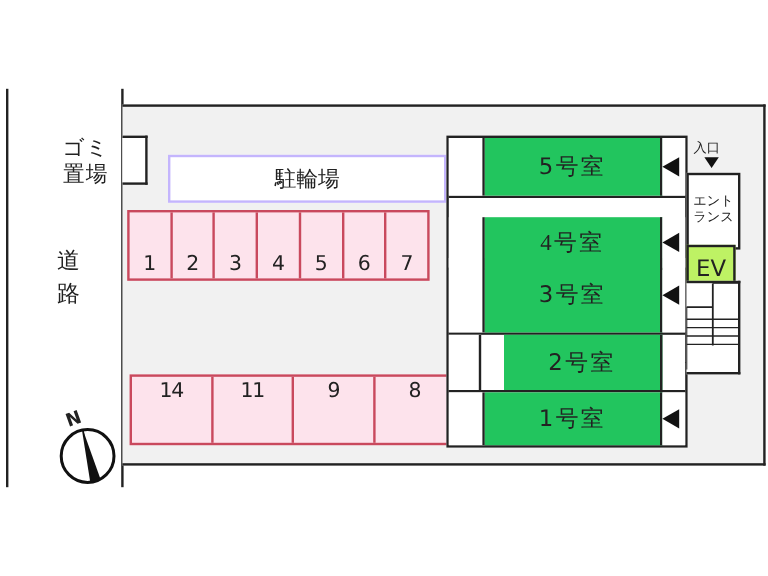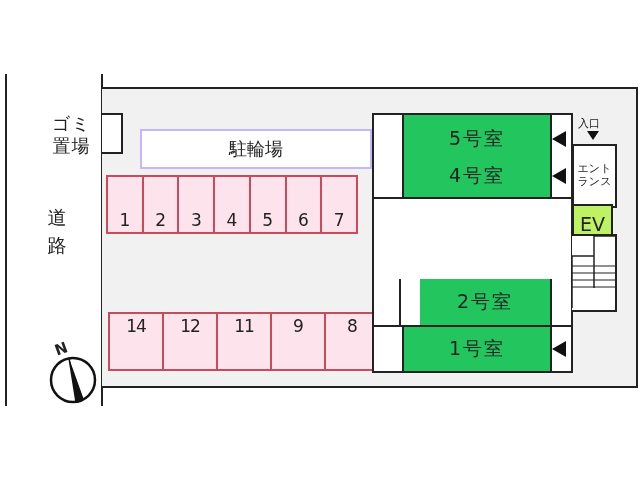--- a/index.html
+++ b/index.html
@@ -88,44 +88,48 @@
   <div class="pspot">
       <span>7</span>
     </div>
 </div>
 
 <div class="prow bot" style="left:108px; top:312px; width:272px; height:59px;">
   <div class="pspot">
       <span>14</span>
     </div>
   <div class="pspot">
-      <span>12</span>
-    </div>
-  <div class="pspot">
       <span>11</span>
     </div>
   <div class="pspot">
       <span>9</span>
     </div>
   <div class="pspot">
       <span>8</span>
     </div>
 </div>
 
 <div class="building">
   <div class="unit" style="top:0; height:50px;">
     <div class="side"></div>
     <div class="room">5号室</div>
     <div class="corr">
         <div class="arrow"></div>
       </div>
   </div>
-  <div class="unit" style="top:40px; height:44px;">
+  <div class="unit" style="top:66px; height:44px;font-family:Liberation Serif, serif;">
     <div class="side"></div>
     <div class="room">4号室</div>
+    <div class="corr">
+        <div class="arrow"></div>
+      </div>
+  </div>
+  <div class="unit" style="top:100px; height:64px;">
+    <div class="side"></div>
+    <div class="room">3号室</div>
     <div class="corr">
         <div class="arrow"></div>
       </div>
   </div>
   <div class="unit" style="top:164px; height:48px;gap:19px;">
     <div class="side"></div>
     <div class="room">2号室</div>
     <div class="corr">
         <div class="arrow"></div>
       </div>

